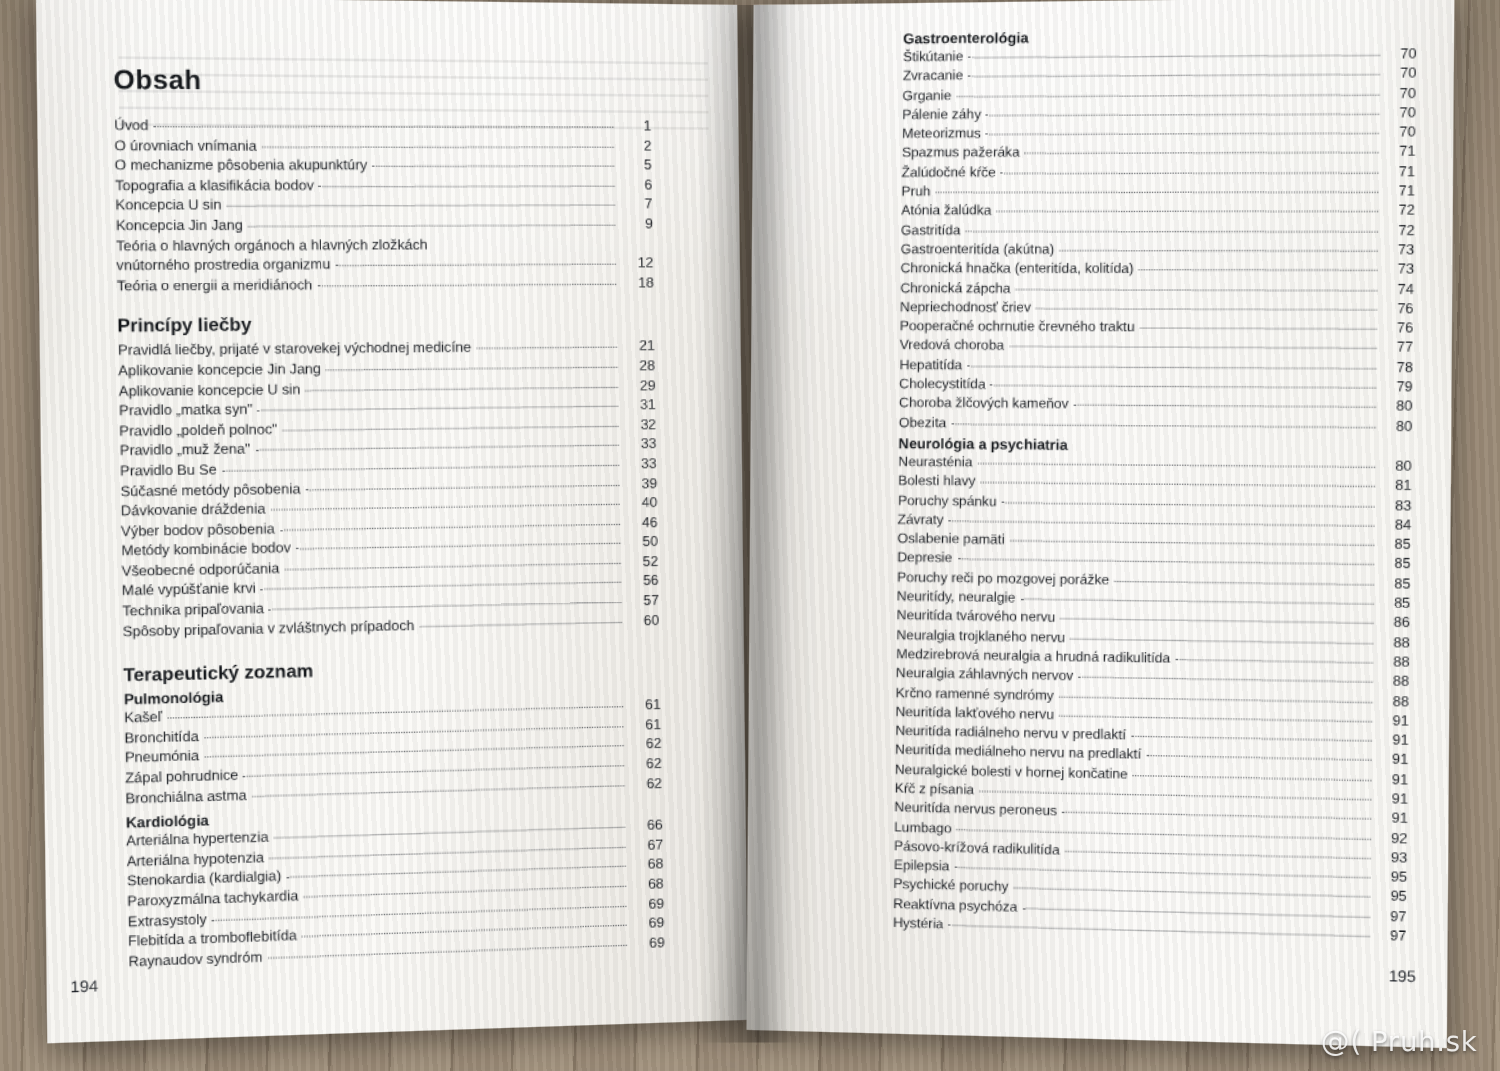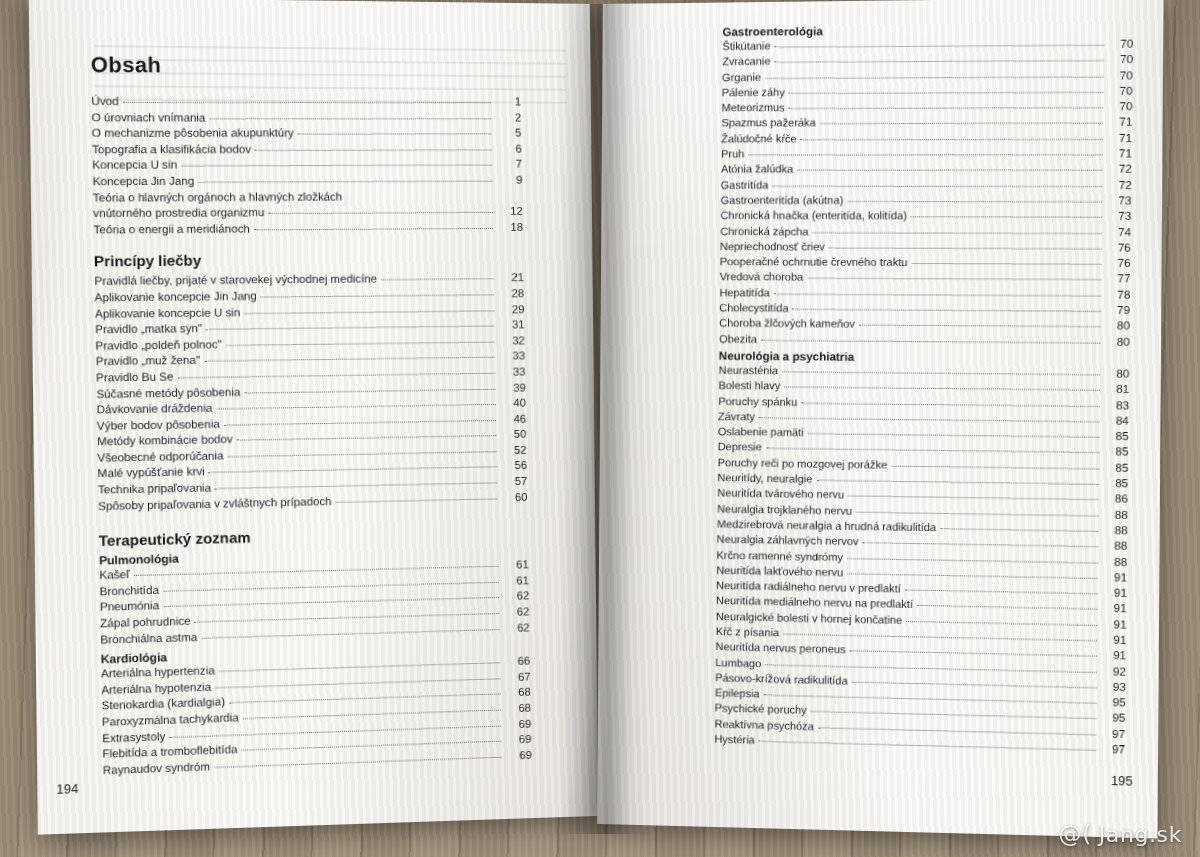--- a/index.html
+++ b/index.html
@@ -660,16 +660,16 @@
       </div>
 
       <div class="folio folio-right">195</div>
     </div>
 
     <div class="gutter-shadow"></div>
   </div>
 
   <div class="watermark">
     <span class="at">@(</span>
-    <span>Jang.sk</span>
+    <span>Pruh.sk</span>
   </div>
 
 </div>
 
 </body></html>

